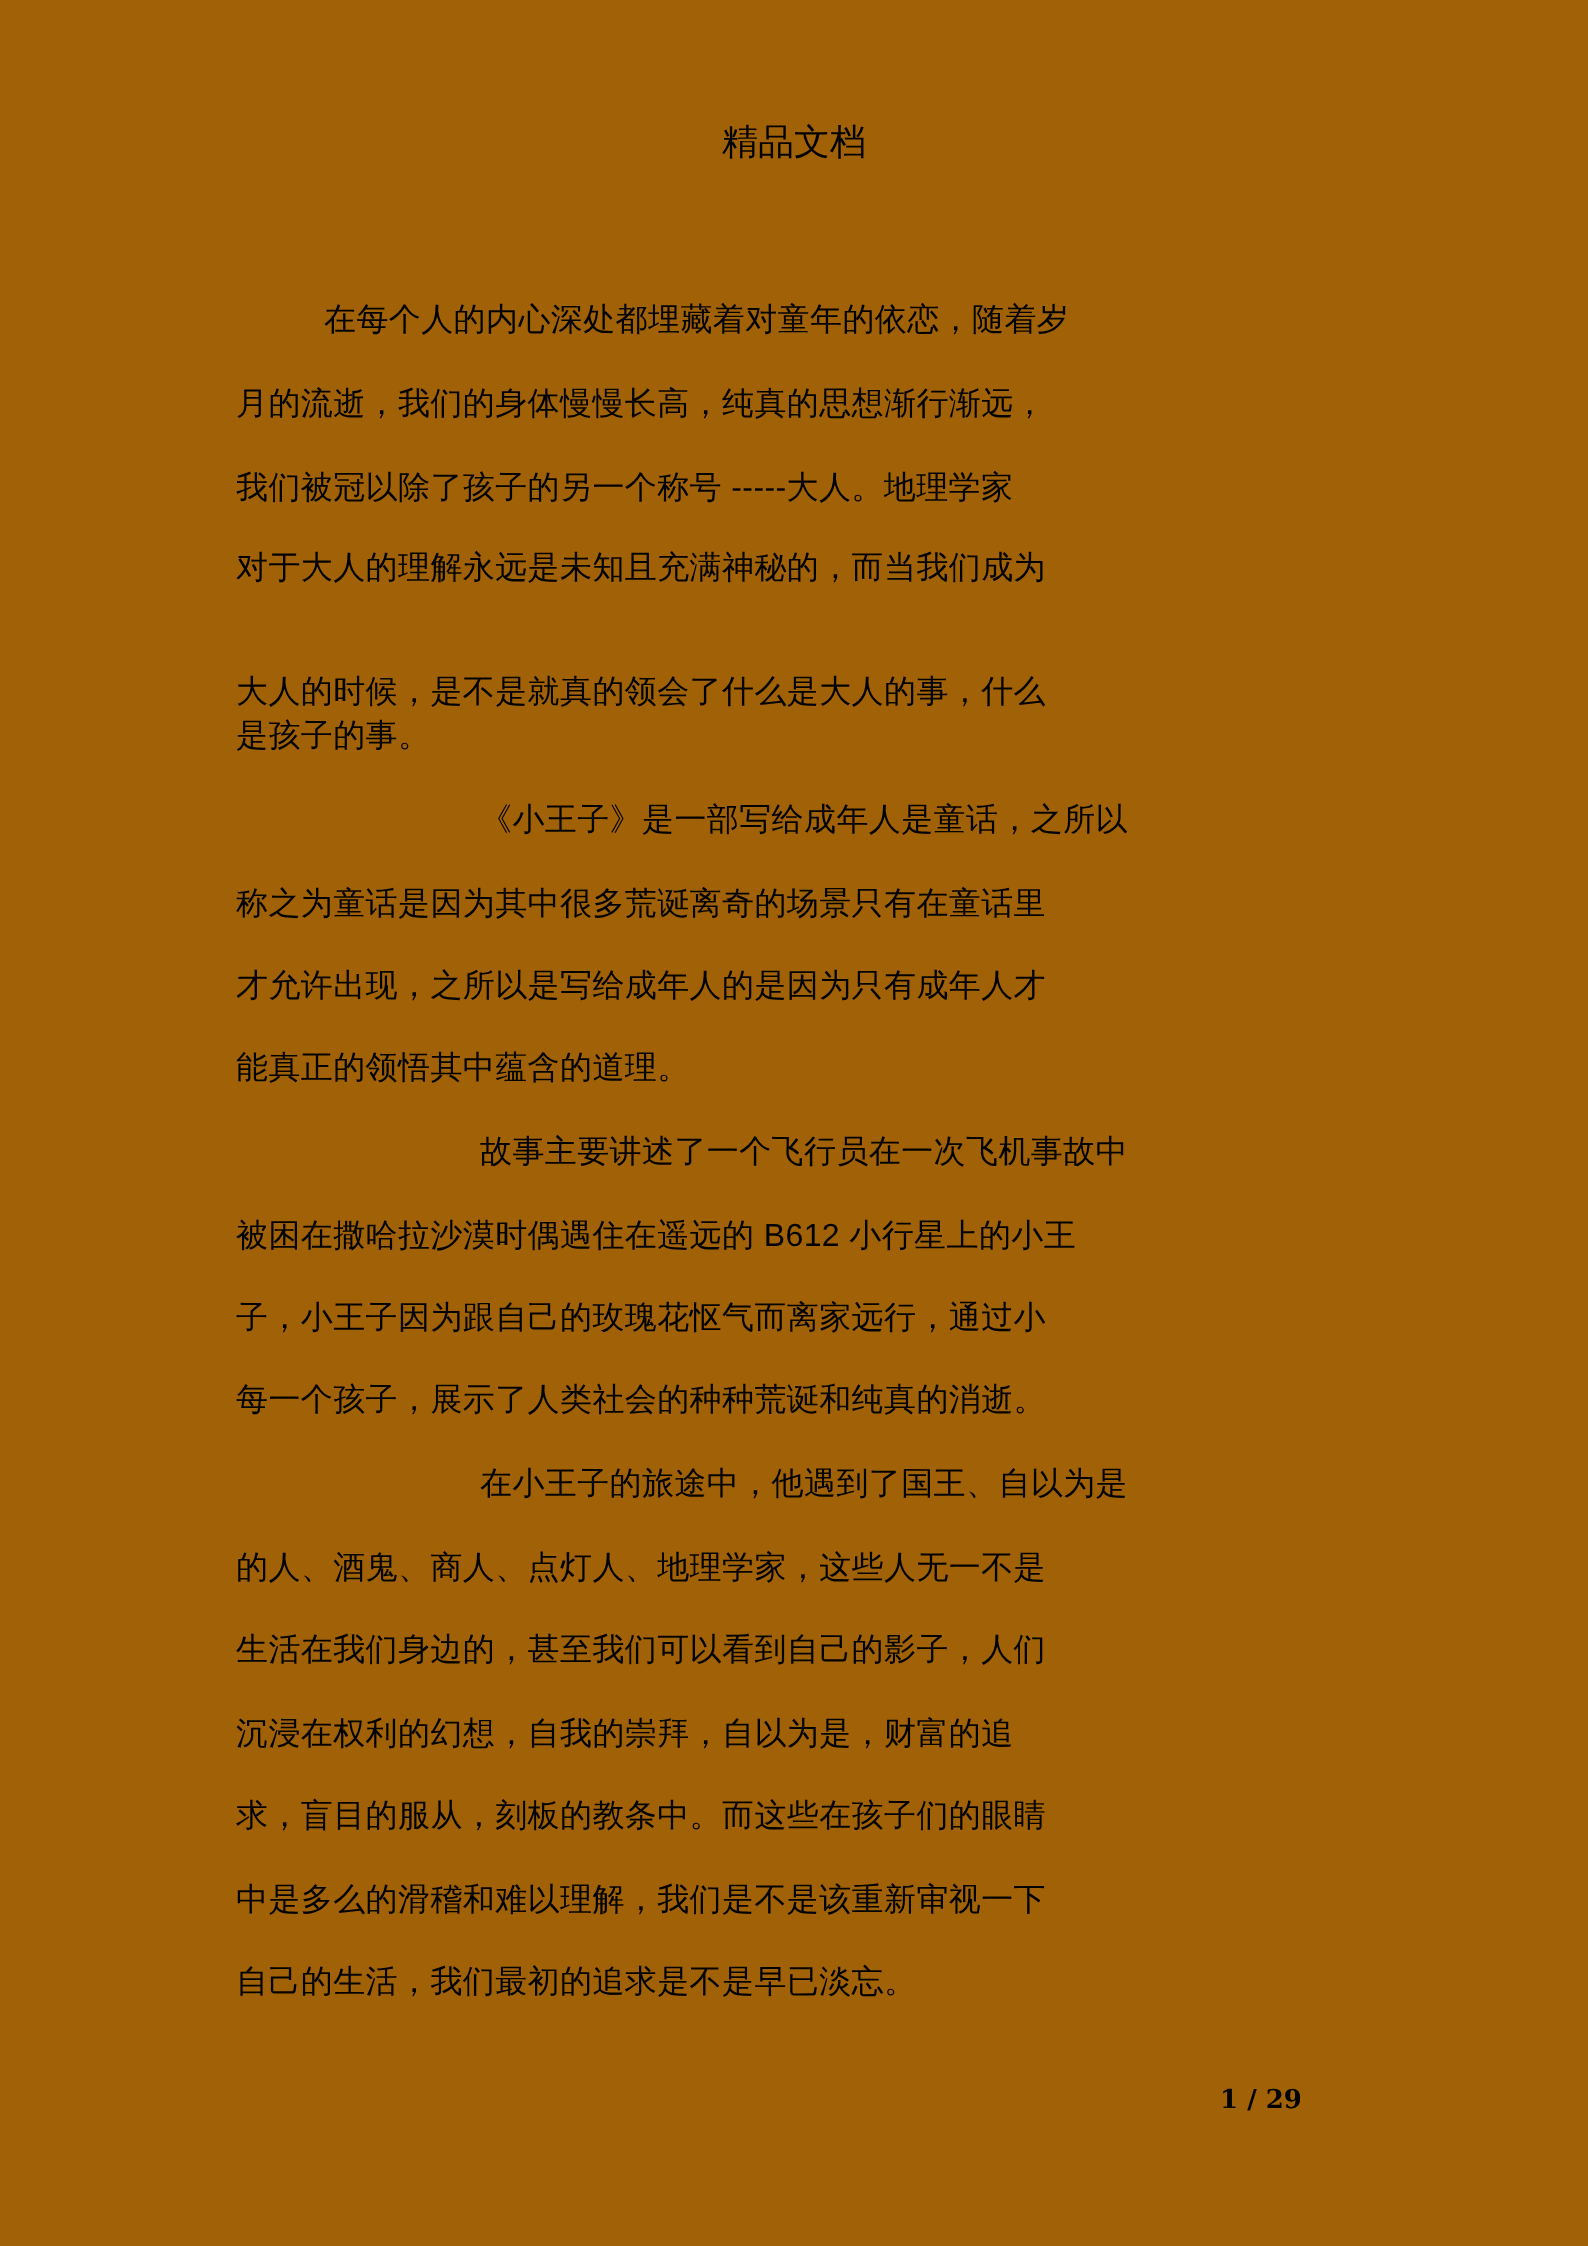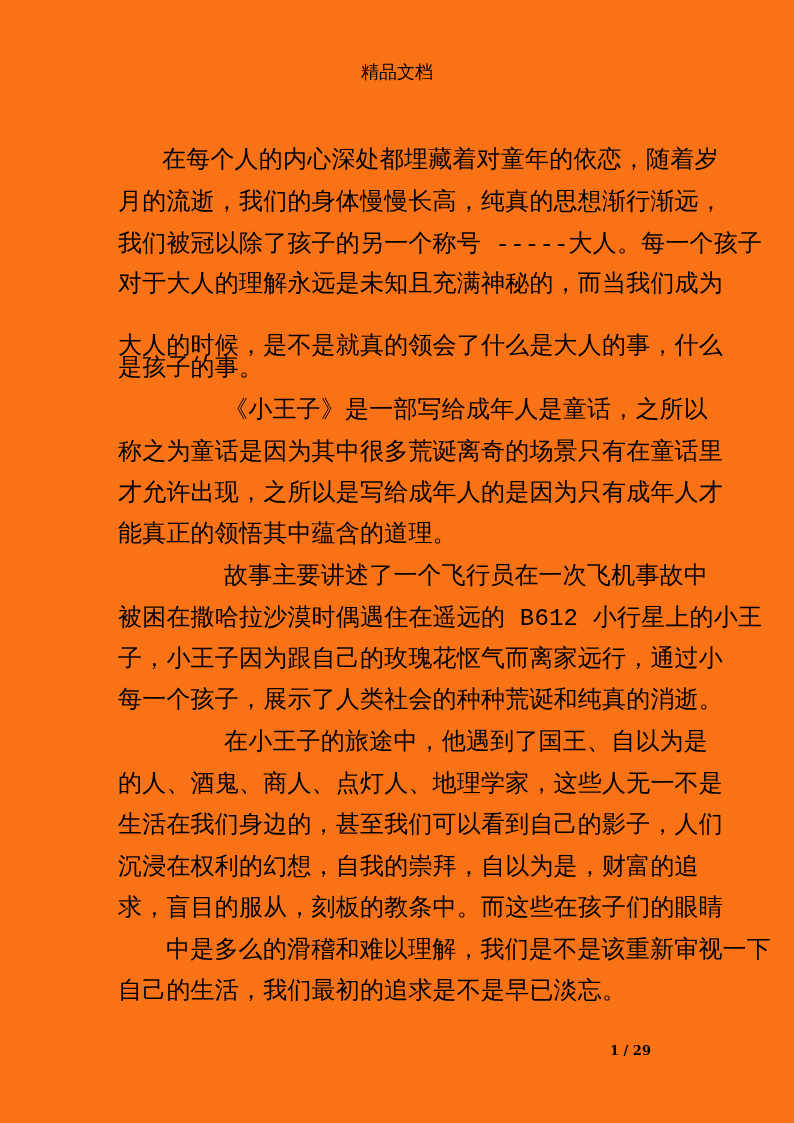--- a/index.html
+++ b/index.html
@@ -13,21 +13,21 @@
       position: relative;
       overflow: hidden;
       font-family: "DejaVu Sans", sans-serif;
       color: #000000;
     }
     .page {
       position: absolute;
       left: 0; top: 0;
       width: 794px;
       height: 1123px;
-      background: #f97316;
+      background: #a16207;
     }
     .header {
       position: absolute;
       top: 60px;
       left: 0;
       width: 794px;
       text-align: center;
       font-size: 18px;
       line-height: 24px;
       font-family: "DejaVu Sans", sans-serif;
@@ -38,49 +38,49 @@
       left: 0;
       width: 794px;
       text-align: center;
       font-size: 22px;
       line-height: 30px;
       font-family: "DejaVu Serif", serif;
     }
     .line {
       position: absolute;
       left: 118px;
-      font-size: 24px;
+      font-size: 16px;
       line-height: 26px;
       white-space: nowrap;
-      font-family: Liberation Mono, monospace;
+      font-family: Liberation Sans, sans-serif;
       letter-spacing: 0.2px;
     }
     .indent1 { left: 162px; }
-    .indent2 { left: 224px; text-align: right; }
+    .indent2 { left: 240px; text-align: right; }
     .pagenum {
       position: absolute;
       top: 1043px;
       left: 610px;
       font-size: 13px;
       font-weight: bold;
       font-family: "DejaVu Serif", serif;
     }
   </style>
 </head>
 <body>
 
 <div class="page">
 
   <div class="header">精品文档</div>
 
 
   <div>
     <div class="line indent1" style="top:148px;">在每个人的内心深处都埋藏着对童年的依恋，随着岁</div>
     <div class="line" style="top:190px;">月的流逝，我们的身体慢慢长高，纯真的思想渐行渐远，</div>
-    <div class="line" style="top:232px;">我们被冠以除了孩子的另一个称号 -----大人。每一个孩子</div>
+    <div class="line" style="top:232px;">我们被冠以除了孩子的另一个称号 -----大人。地理学家</div>
     <div class="line" style="top:272px;">对于大人的理解永远是未知且充满神秘的，而当我们成为</div>
     <div class="line" style="top:322px;margin-top:12px;">大人的时候，是不是就真的领会了什么是大人的事，什么</div>
     <div class="line" style="top:356px;">是孩子的事。</div>
   </div>
 
   <div>
     <div class="line indent2" style="top:398px;">《小王子》是一部写给成年人是童话，之所以</div>
     <div class="line" style="top:440px;">称之为童话是因为其中很多荒诞离奇的场景只有在童话里</div>
     <div class="line" style="top:481px;">才允许出现，之所以是写给成年人的是因为只有成年人才</div>
     <div class="line" style="top:522px;">能真正的领悟其中蕴含的道理。</div>
@@ -92,19 +92,19 @@
     <div class="line" style="top:647px;">子，小王子因为跟自己的玫瑰花怄气而离家远行，通过小</div>
     <div class="line" style="top:688px;">每一个孩子，展示了人类社会的种种荒诞和纯真的消逝。</div>
   </div>
 
   <div>
     <div class="line indent2" style="top:730px;">在小王子的旅途中，他遇到了国王、自以为是</div>
     <div class="line" style="top:772px;">的人、酒鬼、商人、点灯人、地理学家，这些人无一不是</div>
     <div class="line" style="top:813px;">生活在我们身边的，甚至我们可以看到自己的影子，人们</div>
     <div class="line" style="top:855px;">沉浸在权利的幻想，自我的崇拜，自以为是，财富的追</div>
     <div class="line" style="top:896px;">求，盲目的服从，刻板的教条中。而这些在孩子们的眼睛</div>
-    <div class="line" style="top:938px;margin-left:48px;">中是多么的滑稽和难以理解，我们是不是该重新审视一下</div>
+    <div class="line" style="top:938px;">中是多么的滑稽和难以理解，我们是不是该重新审视一下</div>
     <div class="line" style="top:979px;">自己的生活，我们最初的追求是不是早已淡忘。</div>
   </div>
 
   <div class="pagenum">1 / 29</div>
 
 </div>
 
 </body></html>

